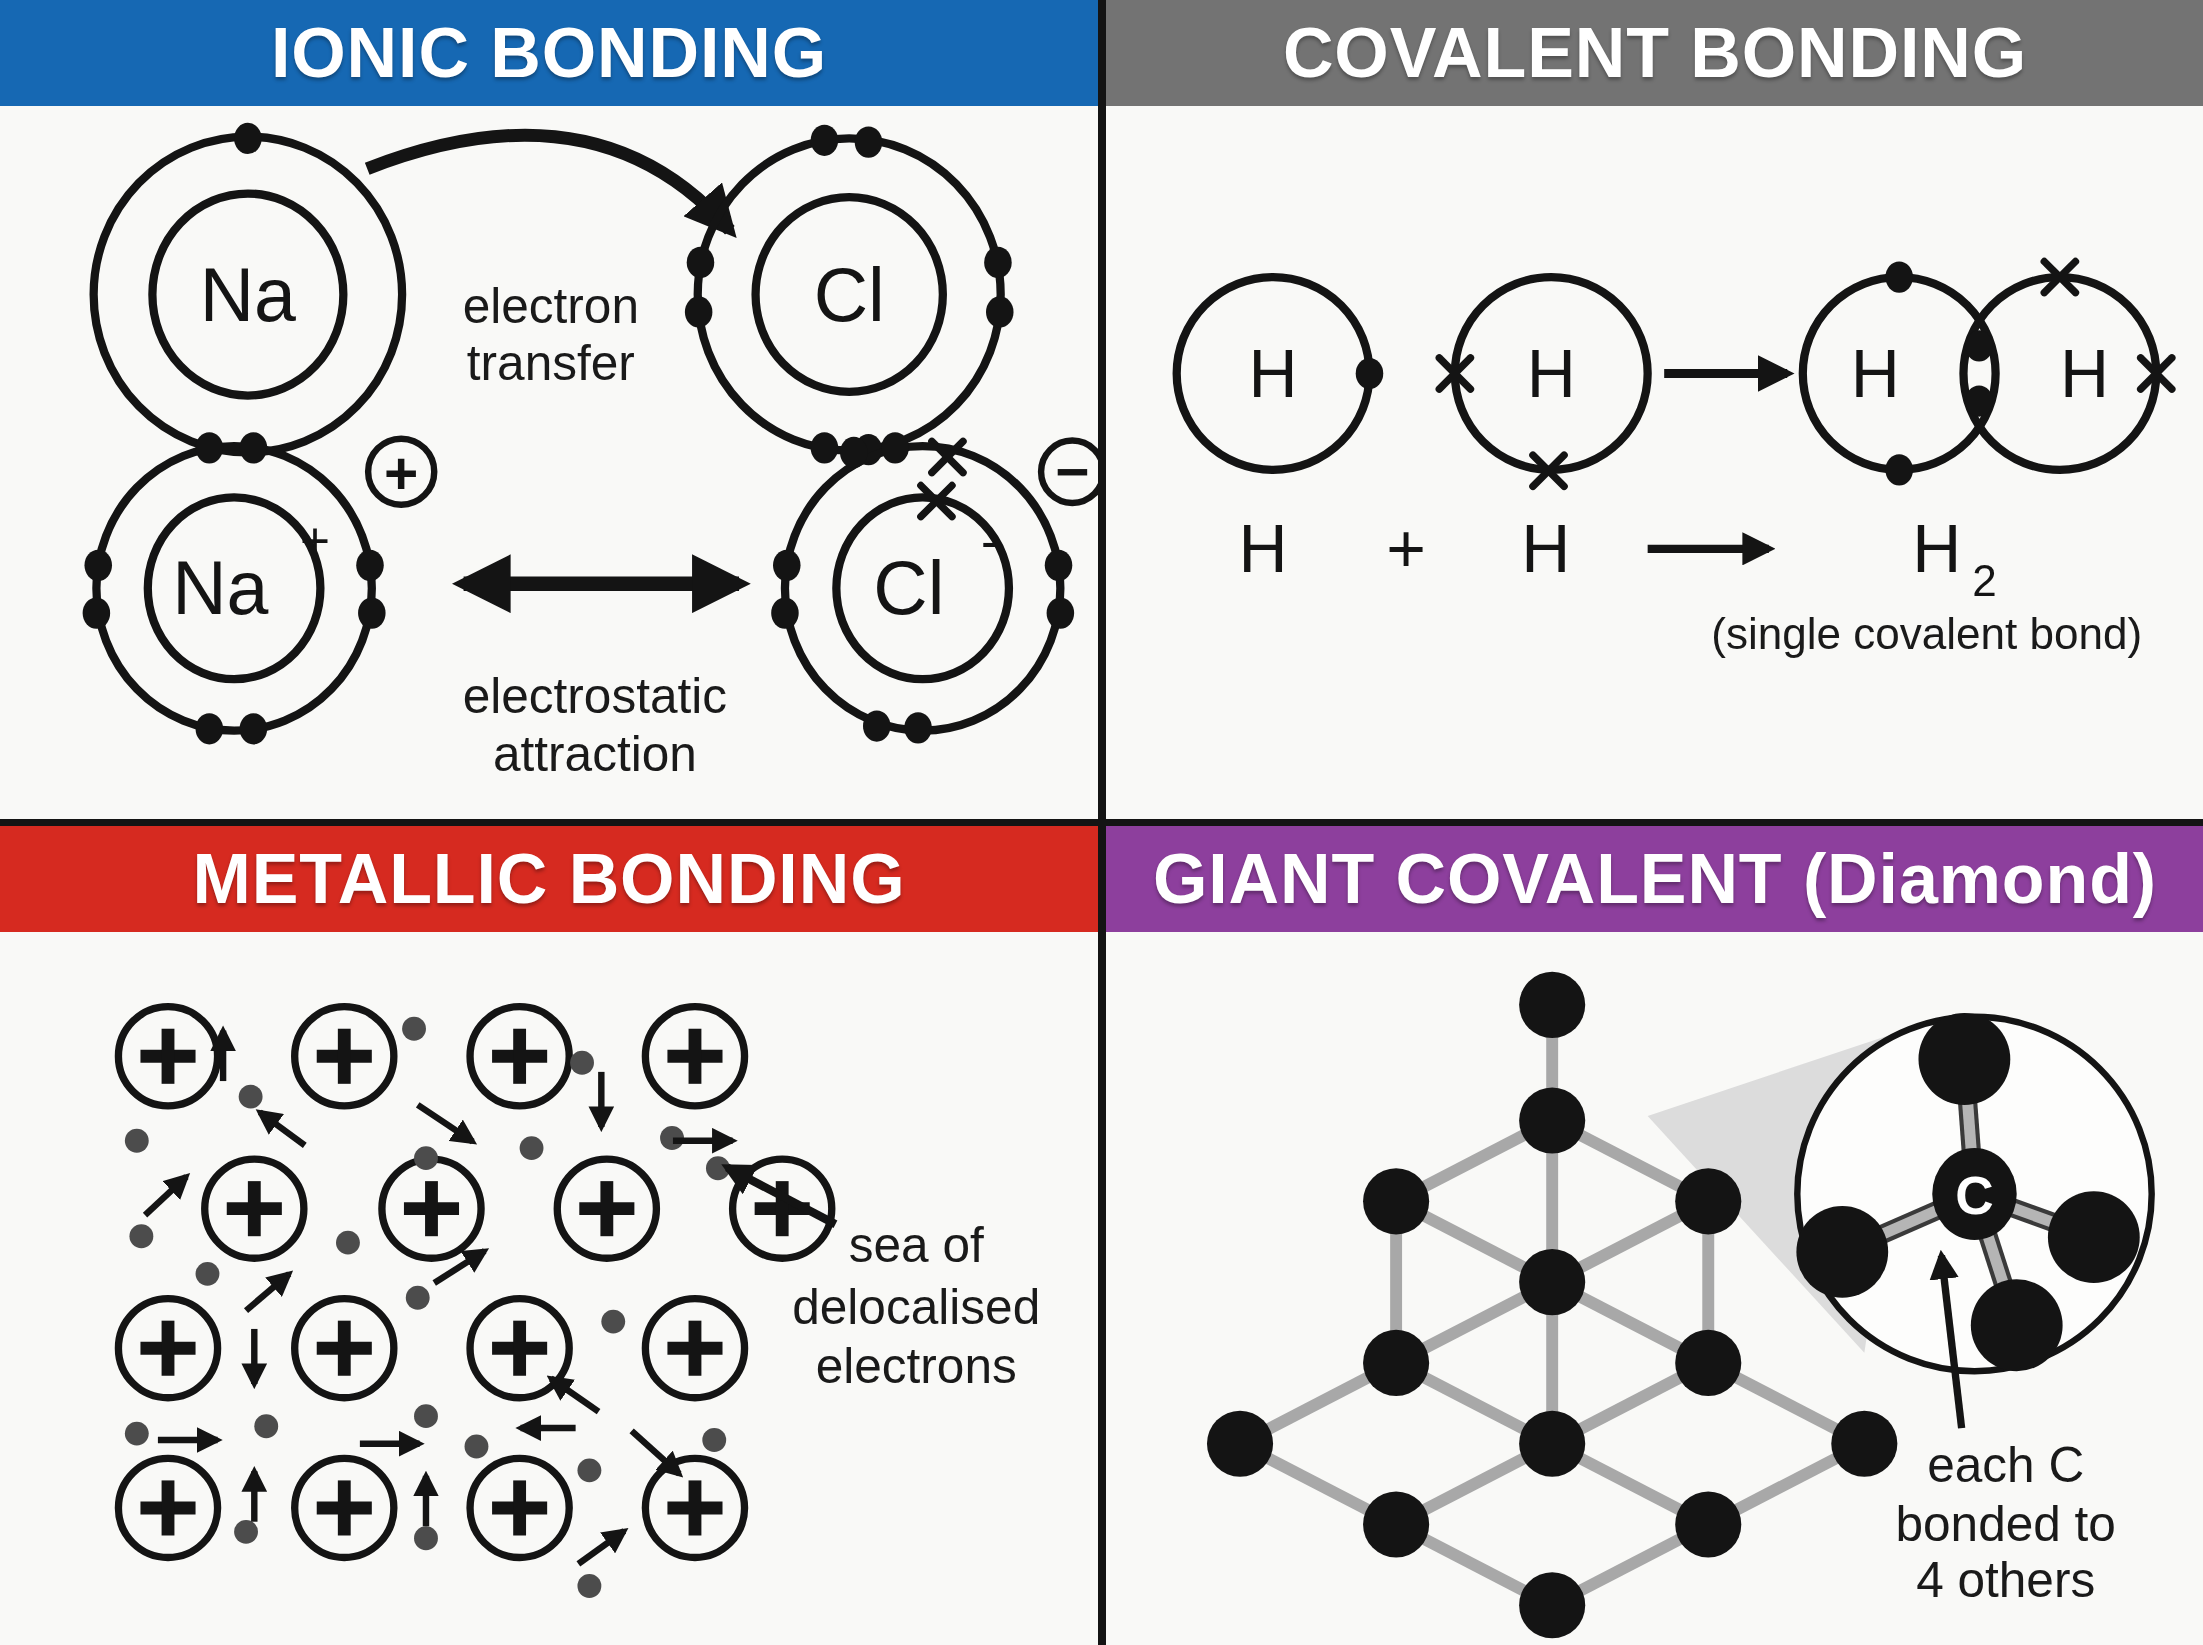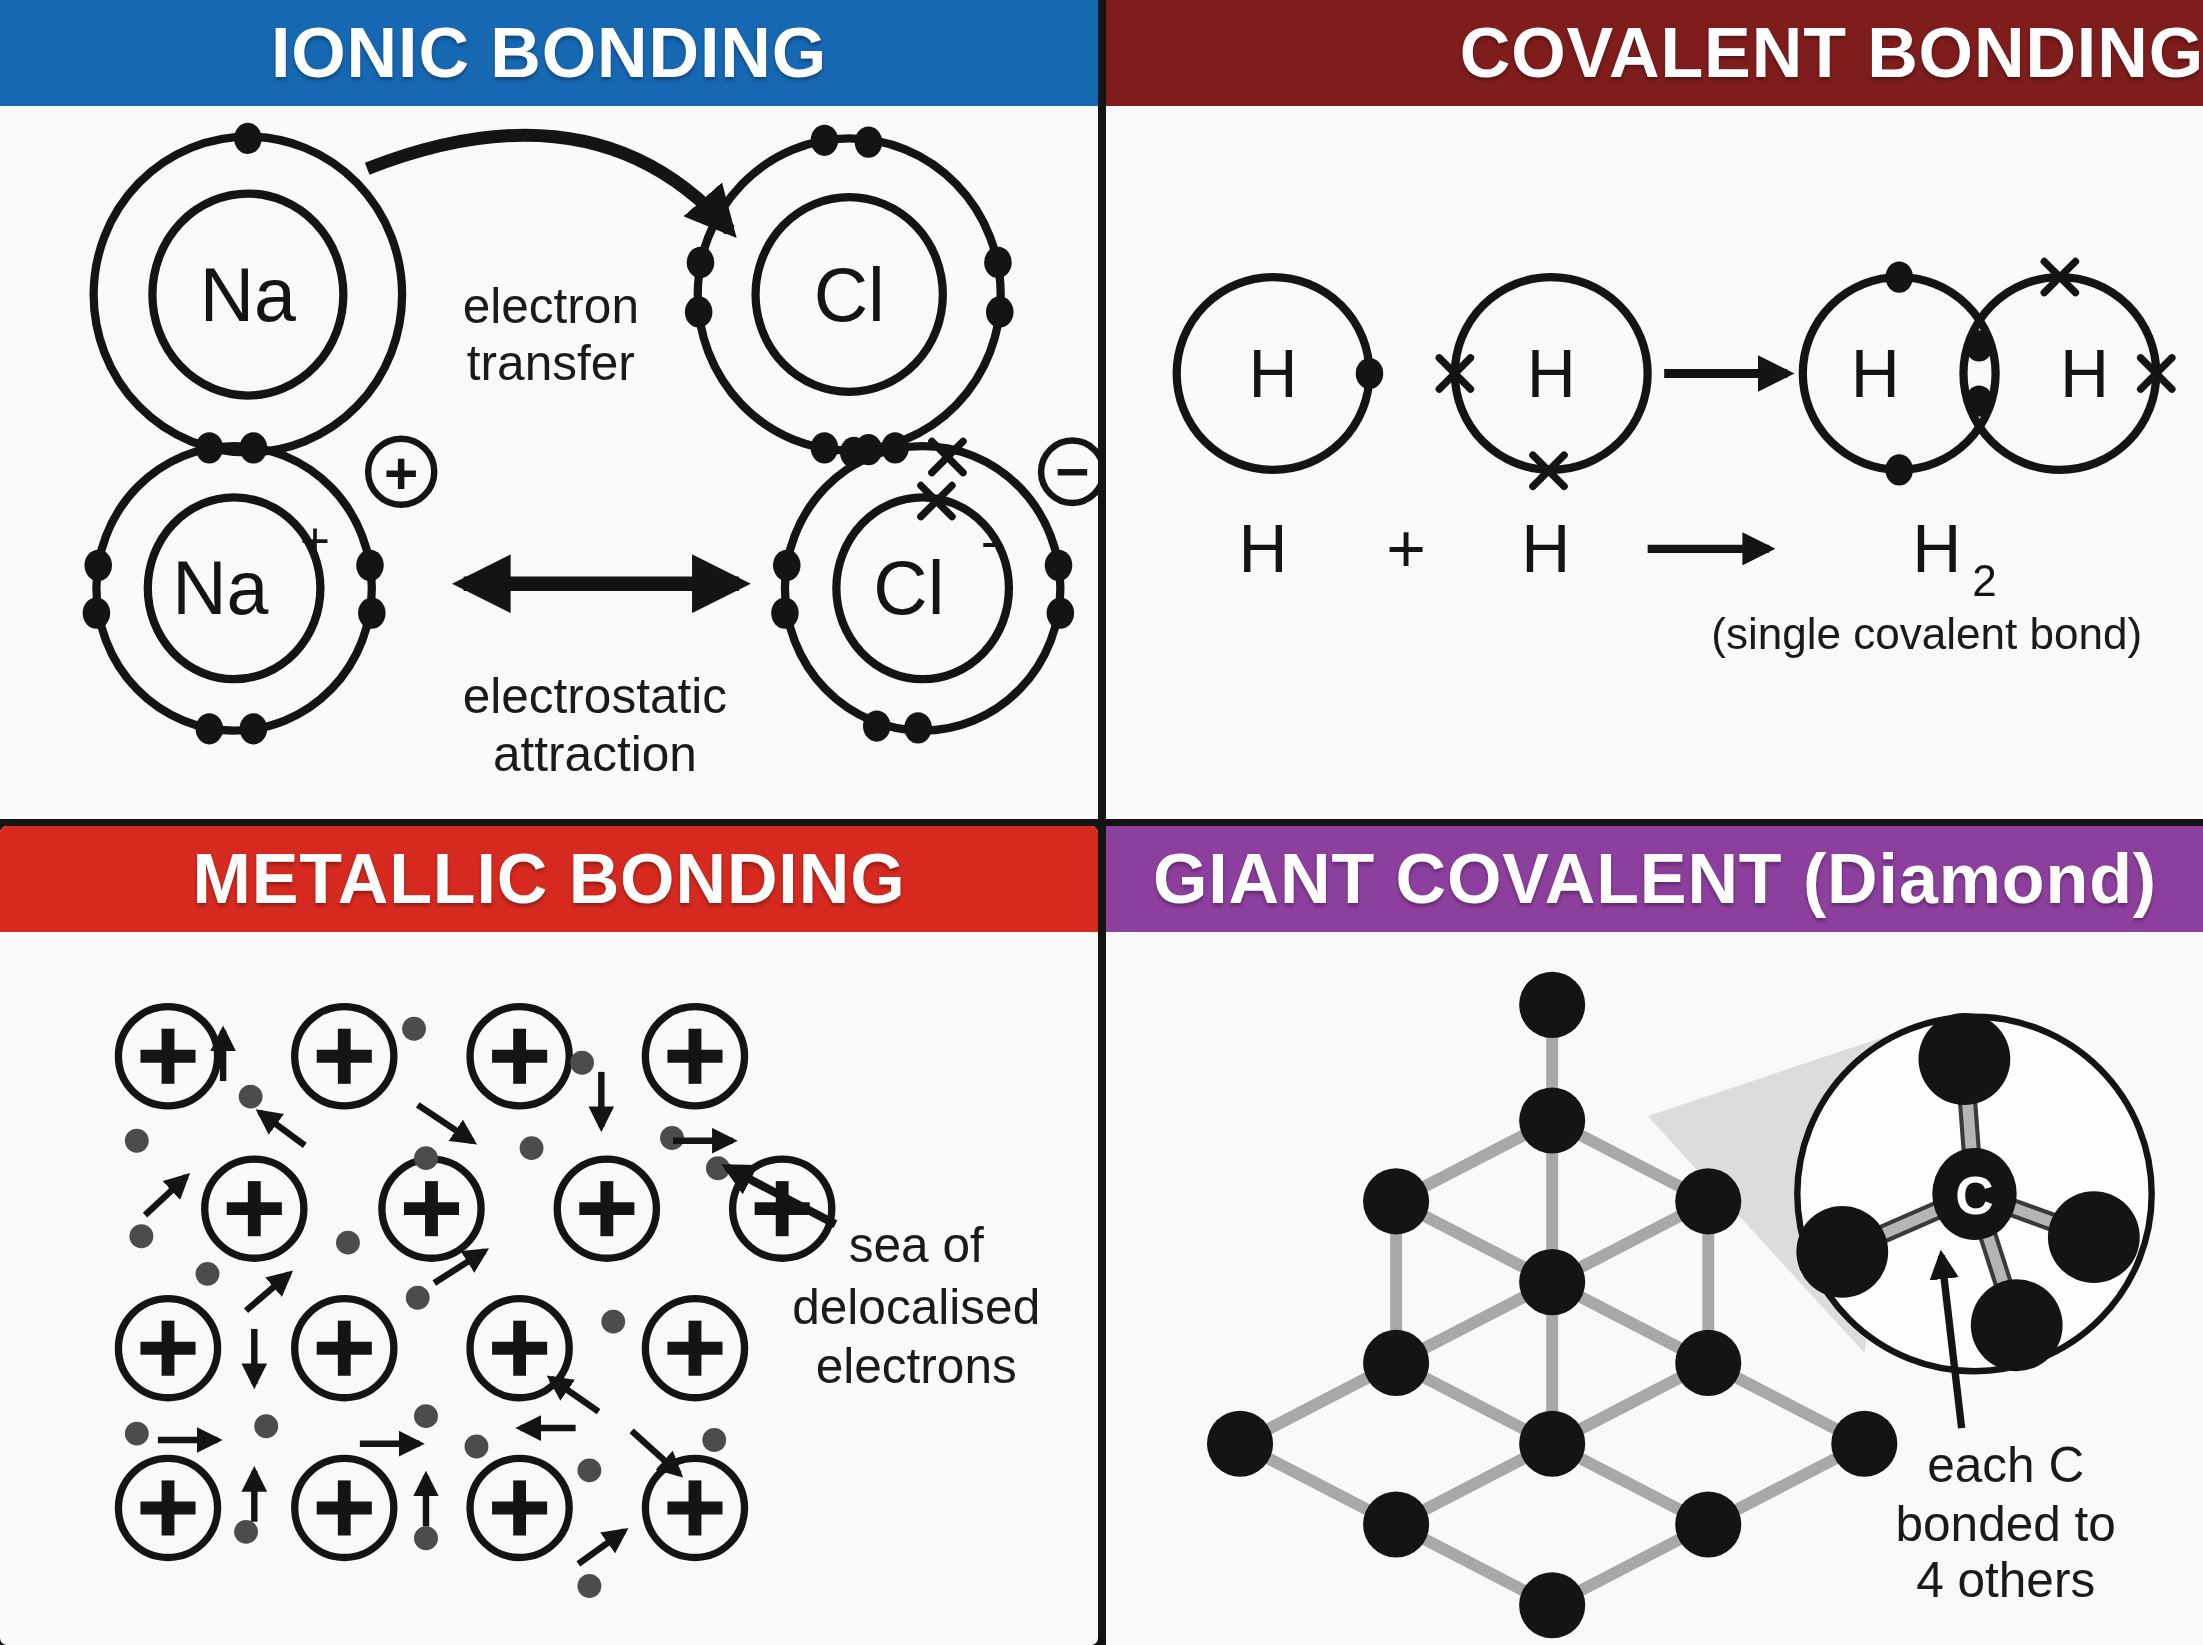--- a/index.html
+++ b/index.html
@@ -1,21 +1,21 @@
 <!DOCTYPE html>
 <html style="font-size:14.7px"><head>
 <meta charset="utf-8">
 <style>
   html,body{margin:0;padding:0;background:#111;}
   .canvas{position:relative;width:2204px;height:1646px;background:#141414;
           font-family:"Liberation Sans", sans-serif;}
   .panel{position:absolute;background:#f9f9f7;overflow:hidden;}
   .panel.tl{left:0;top:0;width:1098px;height:819px;}
   .panel.tr{left:1106px;top:0;width:1098px;height:819px;}
-  .panel.bl{left:0;top:826px;width:1098px;height:819px;border-radius:7px;}
+  .panel.bl{left:0;top:826px;width:1098px;height:819px;}
   .panel.br{left:1106px;top:826px;width:1098px;height:819px;}
   .hdr{height:106px;display:flex;align-items:center;justify-content:center;}
   .hdr span{color:#fff;font-size:70px;font-weight:700;letter-spacing:0.9px;
             text-shadow:0 2.8px 3.7px rgba(0,0,0,.3);}
   .hdr.ionic{background:#1668b3;}
   .hdr.coval{background:#2f8b4a;}
   .hdr.metal{background:#d62a20;}
   .hdr.giant{background:#8d3f9d;}
   svg.content{display:block;width:1098px;height:714px;}
   .shell{fill:none;stroke:#141414;stroke-width:9;}
@@ -117,21 +117,21 @@
         <use href="#ed1" x="1155" y="552"></use>
         <use href="#ed1" x="955" y="675"></use>
         <use href="#ed1" x="1000" y="677"></use>
         <circle class="badge" cx="1168" cy="398" r="34"></circle>
         <text class="bsym" x="1168" y="398">−</text>
       </g>
     </svg>
   </div>
 
   <div class="panel tr">
-    <div class="hdr coval" style="background: #7f1d1d; justify-content: flex-end;">
+    <div class="hdr coval" style="background: #737373;">
       <span>COVALENT BONDING</span>
     </div>
     <svg class="content" viewBox="0 0 1196 777">
       <defs>
         <marker id="ah2" viewBox="0 0 10 10" refX="8" refY="5" markerWidth="4" markerHeight="4" orient="auto-start-reverse">
           <path d="M0,0 L10,5 L0,10 Z" fill="#141414"></path>
         </marker>
         <ellipse id="ed2" rx="15" ry="17" fill="#141414"></ellipse>
         <g id="xm2" stroke="#141414" stroke-width="8" stroke-linecap="round">
           <line x1="-17" y1="-17" x2="17" y2="17"></line>

